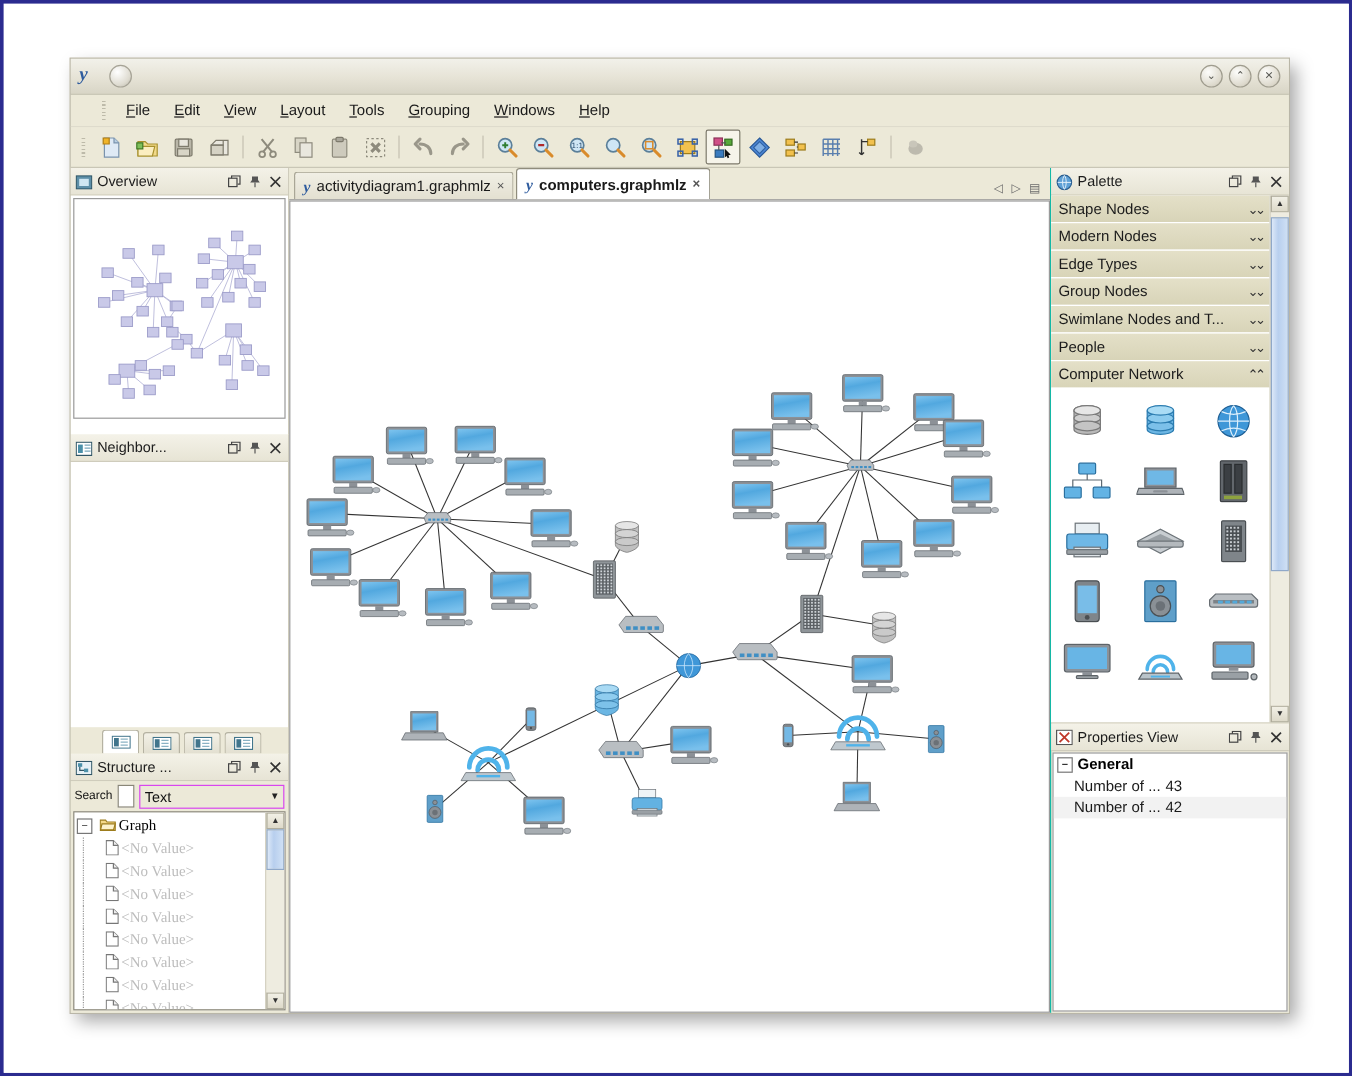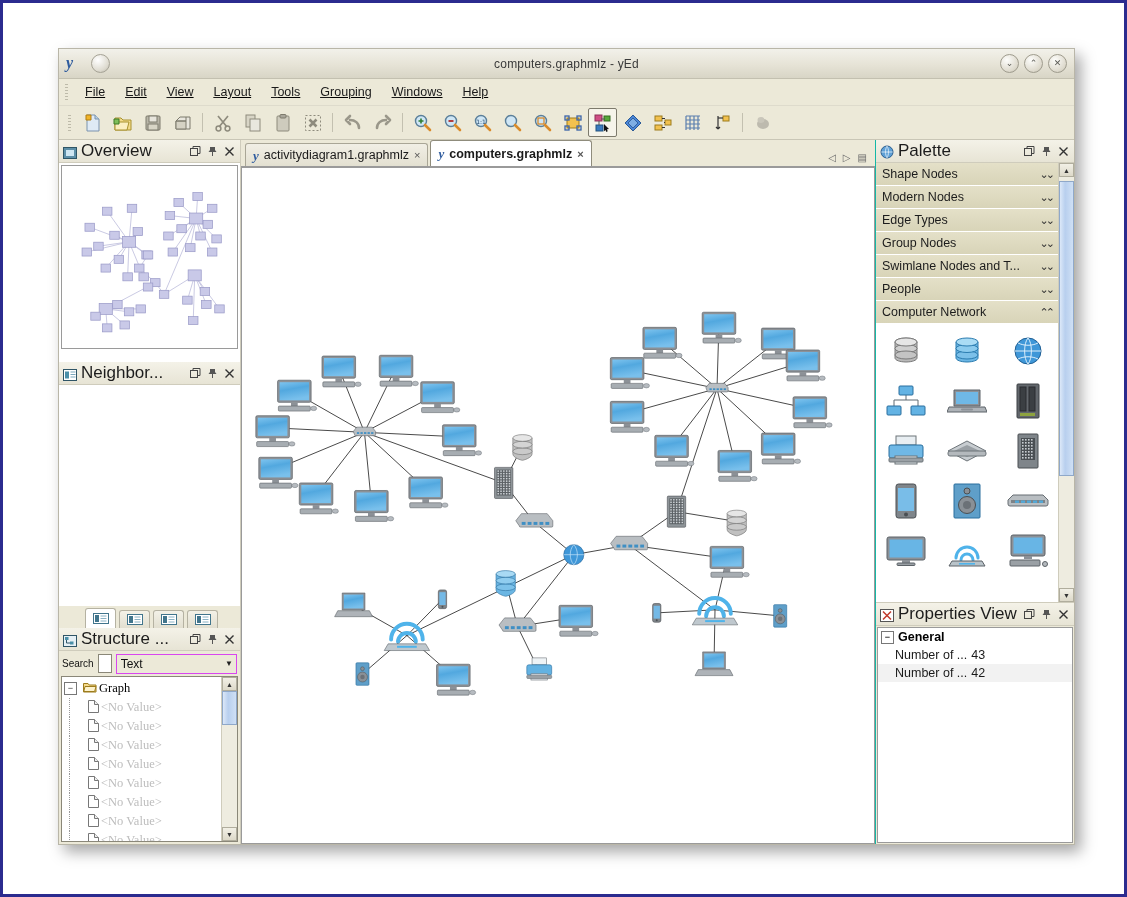--- a/index.html
+++ b/index.html
@@ -54,21 +54,21 @@
     background:radial-gradient(circle at 35% 30%,#ffffff,#dedbd0 65%,#b8b5a7);
     border:1px solid #a6a396;
   }
   
   .ylogo{font-family:"Liberation Serif",serif;font-style:italic;font-weight:bold;
          color:#2f5c9e;font-size:16px;line-height:1;}
   
   .menubar{
     height:26px;flex:0 0 26px;display:flex;align-items:center;
     background:#ece9d8;border-bottom:1px solid #dedbcc;
-    padding-left:6px;gap:2px;text-decoration:underline;
+    padding-left:26px;gap:2px;
   }
   .menu-grip{width:3px;height:16px;margin-right:6px;
     background:repeating-linear-gradient(to bottom,#bdbaa9 0 1px,transparent 1px 3px);}
   .menu-item{
     font-size:12.5px;color:#1a1a1a;padding:3px 9px;border-radius:2px;cursor:default;
   }
   .menu-item u{text-decoration:underline;}
   
   .toolbar{
     height:33px;flex:0 0 33px;display:flex;align-items:center;
@@ -86,21 +86,21 @@
   .col-left{width:182px;flex:0 0 182px;display:flex;flex-direction:column;min-height:0;}
   .col-center{flex:1;display:flex;flex-direction:column;min-width:0;}
   .col-right{width:198px;flex:0 0 198px;display:flex;flex-direction:column;min-height:0;
              border-left:1px solid #14b8a6;}
   
   .panel-hdr{
     height:22px;flex:0 0 22px;display:flex;align-items:center;
     background:linear-gradient(to bottom,#f4f2e8,#e7e4d5);
     border-bottom:1px solid #cfccbc;padding:0 4px;gap:4px;
   }
-  .panel-hdr .ph-title{font-size:17px;color:#1c1c1c;font-weight:normal;flex:1;
+  .panel-hdr .ph-title{font-size:12px;color:#1c1c1c;font-weight:normal;flex:1;
     white-space:nowrap;overflow:hidden;}
   .ph-btn{width:13px;height:13px;display:flex;align-items:center;justify-content:center;
           font-size:10px;color:#444;line-height:1;}
   .panel-body{background:#ffffff;flex:1;min-height:0;position:relative;overflow:hidden;}
   .pnl-icon{width:14px;height:12px;flex:0 0 14px;}
   
   #overview-panel{height:222px;flex:0 0 222px;display:flex;flex-direction:column;
      border-right:1px solid #cfccbc;}
   #overview-canvas{background:#fff;border:1px solid #9a9a9a;margin:2px;flex:1;}
   
@@ -181,21 +181,20 @@
 
 <div id="frame">
 
   <div id="win">
 
     <div class="titlebar">
       <div class="tb-app-icon">
         <span class="ylogo">y</span>
       </div>
       <div class="tb-disc"></div>
-      <div class="tb-title">computers.graphmlz - yEd</div>
       <div class="tb-btns">
         <div class="tb-btn">⌄</div>
         <div class="tb-btn">⌃</div>
         <div class="tb-btn">✕</div>
       </div>
     </div>
 
     <div class="menubar">
       <div class="menu-grip"></div>
       <div class="menu-item"><u>F</u>ile</div>

